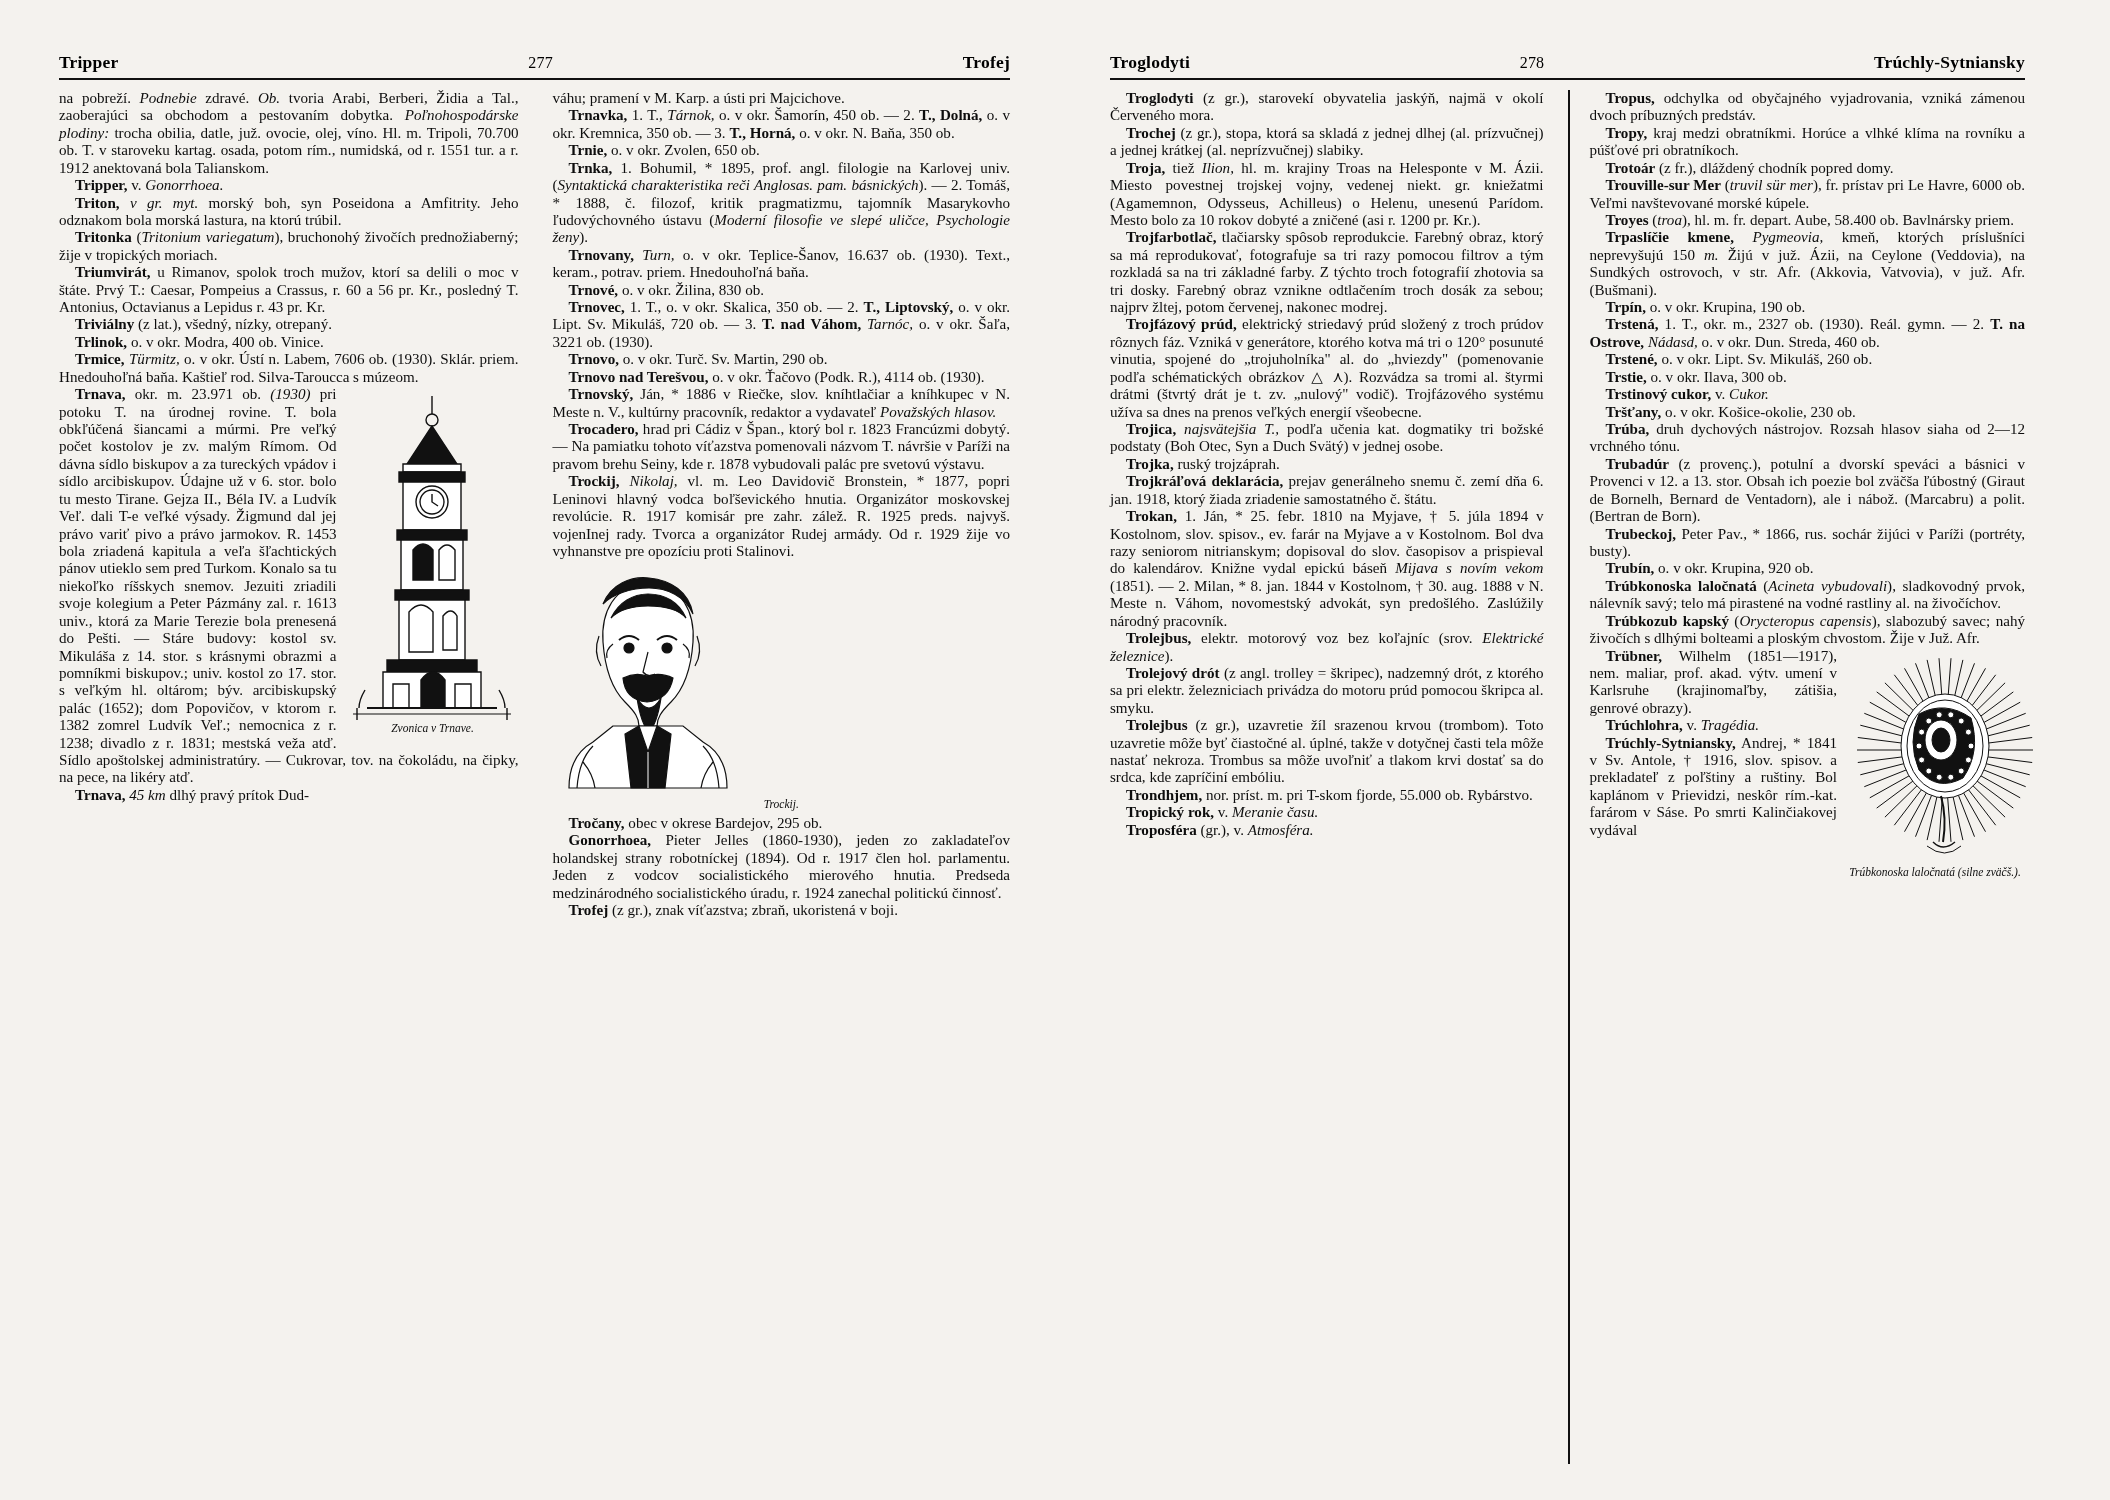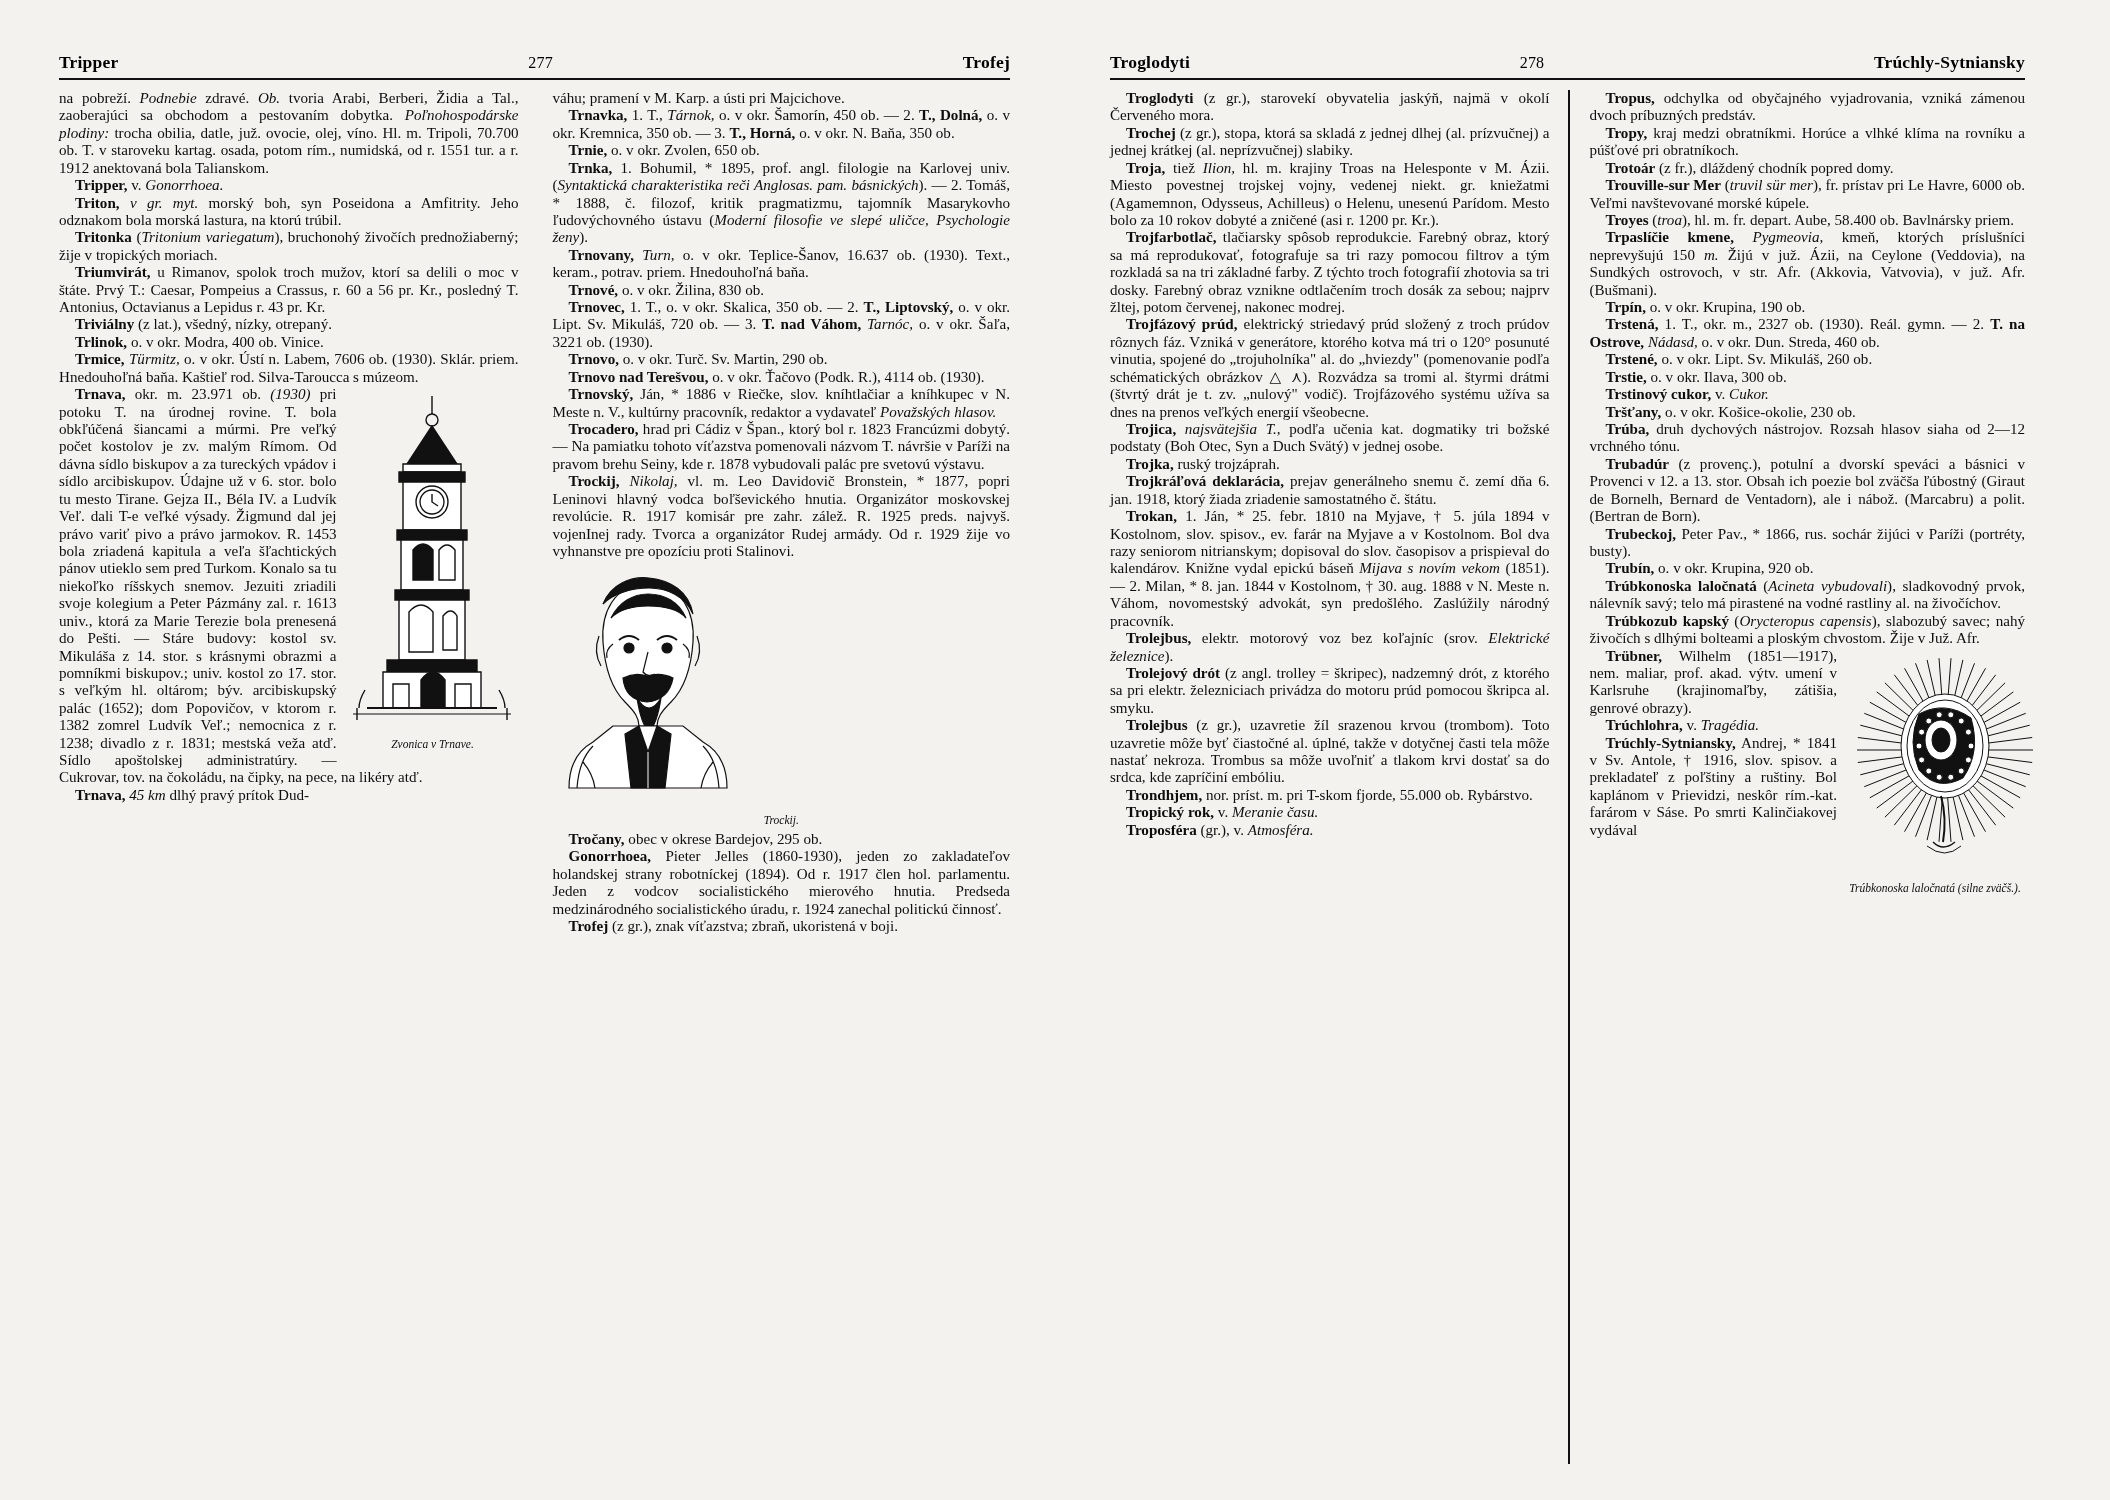--- a/index.html
+++ b/index.html
@@ -54,21 +54,21 @@
     box-sizing: border-box;
     font-size: 15.1px;
     line-height: 1.155;
     text-align: justify;
     hyphens: auto;
     -webkit-hyphens: auto;
     color: #0d0d0d;
   }
   .col.first { padding-right: 16px; }
   .col.second { padding-left: 16px; }
-  .leaf.right .col.first { padding-right: 18px; }
+  .leaf.right .col.first { padding-right: 24px; }
   .leaf.right .col.second { padding-left: 20px; border-left: 2px solid #111; }
   .leaf.left .col.second { padding-left: 18px; }
 
   p.entry {
     margin: 0;
     text-indent: 16px;
   }
   p.entry.cont {
     text-indent: 0;
   }
@@ -79,21 +79,21 @@
   }
   .fig.right-float {
     float: right;
     width: 172px;
     margin: 4px 0 4px 10px;
   }
   .fig-caption {
     text-align: center;
     font-size: 11.5px;
     font-style: italic;
-    margin-top: 18px;
+    margin-top: 2px;
     line-height: 1.1;
   }
   .fig-box {
     width: 100%;
     background: #f4f2ee;
   }
   .fig.block {
     width: 100%;
     margin: 6px 0 4px 0;
   }

